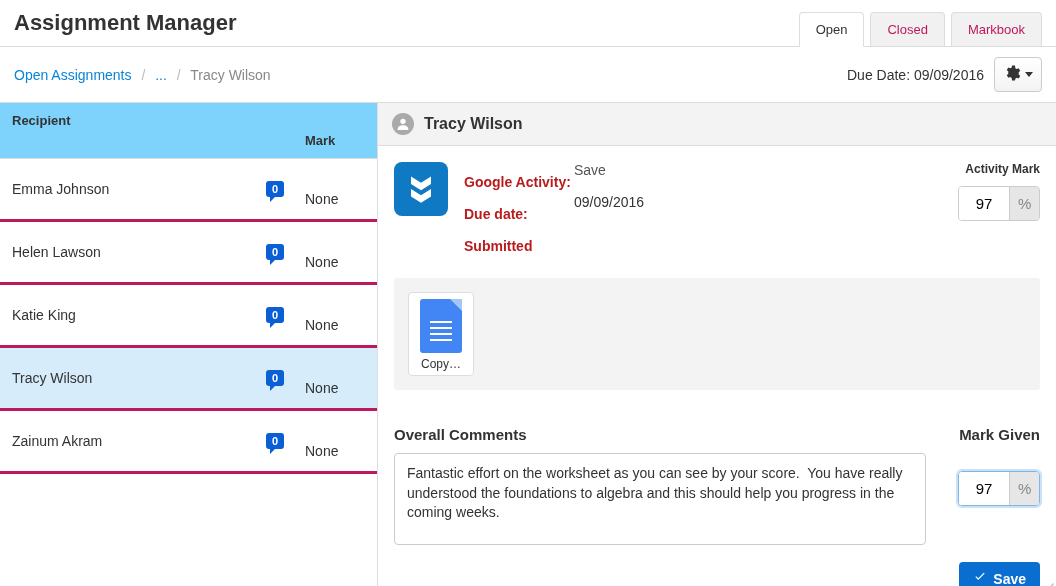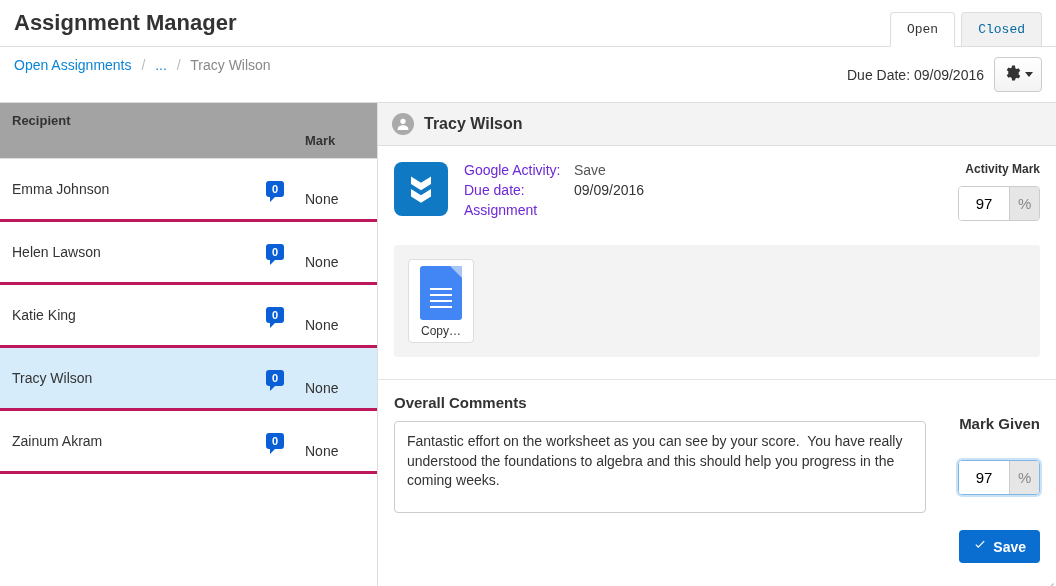--- a/index.html
+++ b/index.html
@@ -22,42 +22,41 @@
 }
 .title {
   font-size: 22px;
   font-weight: 700;
   color: #333;
   padding-bottom: 10px;
 }
 .tabs {
   display: flex;
   gap: 6px;
-  font-family: Liberation Mono, monospace;
 }
 .tab {
   padding: 9px 16px;
   font-size: 13px;
-  color: #0369a1;
+  color: #be185d;
   background: #f1f1f1;
   border: 1px solid #ddd;
   border-bottom: none;
   border-radius: 4px 4px 0 0;
   cursor: pointer;
 }
 .tab.active {
   background: #fff;
   color: #333;
   border-bottom: 1px solid #fff;
   margin-bottom: -1px;
 }
 .subheader {
   display: flex;
   justify-content: space-between;
-  align-items: flex-start;
+  align-items: center;
   padding: 10px 14px;
 }
 .breadcrumb {
   font-size: 14px;
   color: #999;
 }
 .breadcrumb .link { color: #0a84d6; cursor: pointer; }
 .breadcrumb .sep { margin: 0 6px; color: #bbb; }
 .breadcrumb .current { color: #888; }
 .due-group {
@@ -87,21 +86,21 @@
   display: flex;
   height: calc(586px - 90px);
 }
 .left {
   width: 378px;
   border-right: 1px solid #ddd;
   flex-shrink: 0;
 }
 .th-row {
   display: flex;
-  background: #a3a3a3;
+  background: #7dd3fc;
   border-top: 1px solid #ddd;
   border-bottom: 1px solid #ddd;
   padding: 10px 12px;
   font-weight: 700;
   font-size: 13px;
   color: #333;
 }
 .col-name { flex: 1; }
 .col-badge { width: 60px; }
 .col-mark { width: 60px; text-align: left; margin-top: 20px; }
@@ -170,21 +169,21 @@
   display:flex; align-items:center; justify-content:center;
   flex-shrink:0;
 }
 .activity-icon svg { fill: #fff; width: 30px; height: 30px; }
 .info-grid {
   display: grid;
   grid-template-columns: 110px auto;
   row-gap: 4px;
   font-size: 14px;
 }
-.info-grid .lbl { font-weight: 400; color: #6d28d9; }
+.info-grid .lbl { font-weight: 700; color: #b91c1c; margin-top: 12px; }
 .info-grid .val { color: #333; }
 .info-grid .link { color: #555; cursor: pointer; }
 .activity-mark {
   margin-left: auto;
   text-align: right;
 }
 .activity-mark .hdr { font-weight: 700; font-size: 12px; margin-bottom: 10px; }
 .mark-box {
   display: flex;
   border: 1px solid #ccc;
@@ -244,21 +243,21 @@
 .doc-thumb .docicon::after{
   content:"";
   position:absolute; left:10px; right:10px; top:22px;
   height:2px; background:#fff;
   box-shadow: 0 6px 0 #fff, 0 12px 0 #fff, 0 18px 0 #fff;
 }
 .divider { height:1px; background:#e4e4e4; margin: 6px 0 0 0; }
 .comments-row {
   display:flex; gap:24px;
   padding: 14px 16px 4px 16px;
-  align-items:center;
+  align-items:flex-start;
 }
 .comments-col { flex:1; }
 .comments-hdr { font-weight:700; font-size:15px; margin-bottom:10px; }
 .comments-box {
   width:100%;
   min-height:92px;
   border:1px solid #ccc;
   border-radius:4px;
   padding:10px 12px;
   font-size:14px;
@@ -300,20 +299,21 @@
 .resize-handle::after{ right:0;bottom:0;width:7px;height:1px; transform:rotate(-45deg); transform-origin:right bottom;}
 </style>
 </head>
 <body>
 
 <div class="header">
   <div class="title">Assignment Manager</div>
   <div class="tabs">
     <div class="tab active">Open</div>
     <div class="tab">Closed</div>
+    <div class="tab">Markbook</div>
   </div>
 </div>
 
 <div class="subheader">
   <div class="breadcrumb">
     <span class="link">Open Assignments</span>
     <span class="sep">/</span>
     <span class="link">...</span>
     <span class="sep">/</span>
     <span class="current">Tracy Wilson</span>
@@ -393,21 +393,21 @@
       <div class="activity-icon">
         <svg viewBox="0 0 24 24">
             <path d="M4 2l8 5 8-5v6l-8 5-8-5V2zm0 10l8 5 8-5v6l-8 5-8-5v-6z"></path>
           </svg>
       </div>
       <div class="info-grid">
         <div class="lbl">Google Activity:</div>
         <div class="val link">Save</div>
         <div class="lbl">Due date:</div>
         <div class="val">09/09/2016</div>
-        <div class="lbl">Assignment</div>
+        <div class="lbl">Submitted</div>
         <div></div>
       </div>
       <div class="activity-mark">
         <div class="hdr">Activity Mark</div>
         <div class="mark-box">
           <input value="97" style="">
           <span class="pct">%</span>
         </div>
       </div>
     </div>

